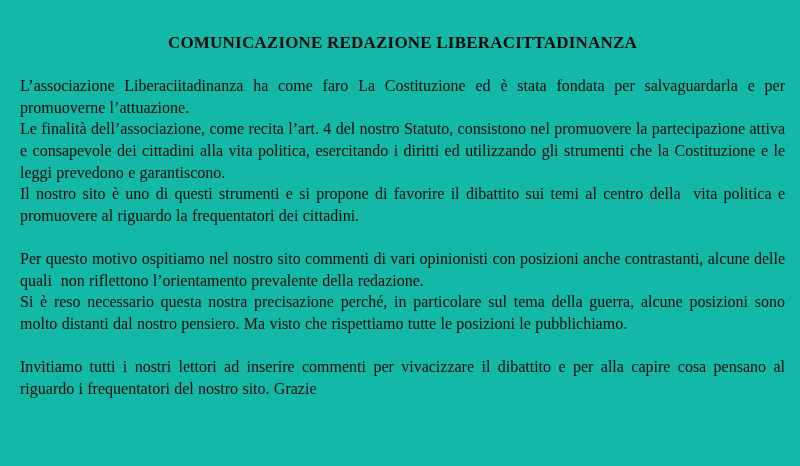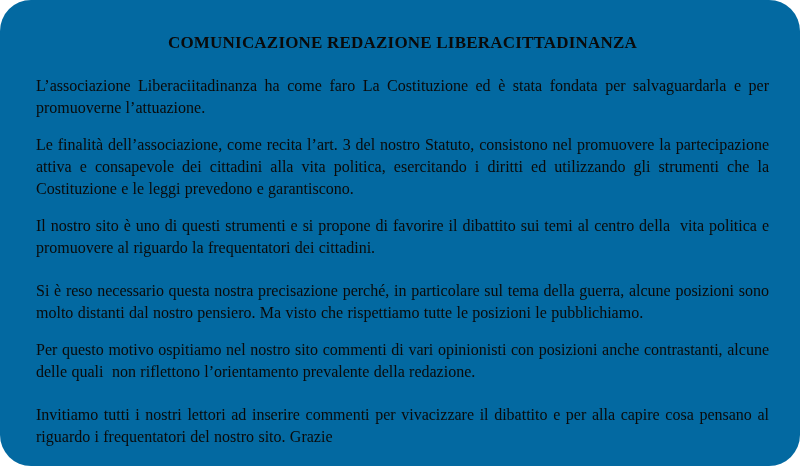--- a/index.html
+++ b/index.html
@@ -5,67 +5,66 @@
   html, body {
     margin: 0;
     padding: 0;
     background: #ffffff;
   }
   .page {
     position: relative;
     width: 800px;
     height: 466px;
     box-sizing: border-box;
-    background: #0369a1;
+    background: #14b8a6;
     color: #0a0a0a;
     font-family: "Liberation Serif", "DejaVu Serif", serif;
     padding: 32px 15px 0 20px;
     overflow: hidden;
-    border-radius: 31px;
   }
   .doc-title {
     font-size: 17px;
     line-height: 21.6px;
     font-weight: bold;
     text-align: center;
     margin: 0 0 21.6px 0;
     letter-spacing: 0.2px;
   }
   .section {
     margin: 0 0 21.6px 0;
   }
   .section:last-child {
     margin-bottom: 0;
   }
   .para {
-    margin: 16px;
+    margin: 0;
     font-size: 16px;
     line-height: 21.6px;
     text-align: justify;
     text-align-last: left;
     -moz-text-align-last: left;
     white-space: pre-wrap;
     word-spacing: 0.02em;
   }
 </style>
 </head>
 <body>
 
 <div class="page">
 
   <h1 class="doc-title">COMUNICAZIONE REDAZIONE LIBERACITTADINANZA</h1>
 
   <div class="section">
     <p class="para">L’associazione Liberaciitadinanza ha come faro La Costituzione ed è stata fondata per salvaguardarla e per promuoverne l’attuazione.</p>
-    <p class="para">Le finalità dell’associazione, come recita l’art. 3 del nostro Statuto, consistono nel promuovere la partecipazione attiva e consapevole dei cittadini alla vita politica, esercitando i diritti ed utilizzando gli strumenti che la Costituzione e le leggi prevedono e garantiscono.</p>
+    <p class="para">Le finalità dell’associazione, come recita l’art. 4 del nostro Statuto, consistono nel promuovere la partecipazione attiva e consapevole dei cittadini alla vita politica, esercitando i diritti ed utilizzando gli strumenti che la Costituzione e le leggi prevedono e garantiscono.</p>
     <p class="para">Il nostro sito è uno di questi strumenti e si propone di favorire il dibattito sui temi al centro della  vita politica e promuovere al riguardo la frequentatori dei cittadini.</p>
   </div>
 
   <div class="section">
+    <p class="para">Per questo motivo ospitiamo nel nostro sito commenti di vari opinionisti con posizioni anche contrastanti, alcune delle quali  non riflettono l’orientamento prevalente della redazione.</p>
     <p class="para">Si è reso necessario questa nostra precisazione perché, in particolare sul tema della guerra, alcune posizioni sono  molto distanti dal nostro pensiero. Ma visto che rispettiamo tutte le posizioni le pubblichiamo.</p>
-    <p class="para">Per questo motivo ospitiamo nel nostro sito commenti di vari opinionisti con posizioni anche contrastanti, alcune delle quali  non riflettono l’orientamento prevalente della redazione.</p>
   </div>
 
   <div class="section">
     <p class="para">Invitiamo tutti i nostri lettori ad inserire commenti per vivacizzare il dibattito e per alla capire cosa pensano al riguardo i frequentatori del nostro sito. Grazie</p>
   </div>
 
 </div>
 
 </body></html>

